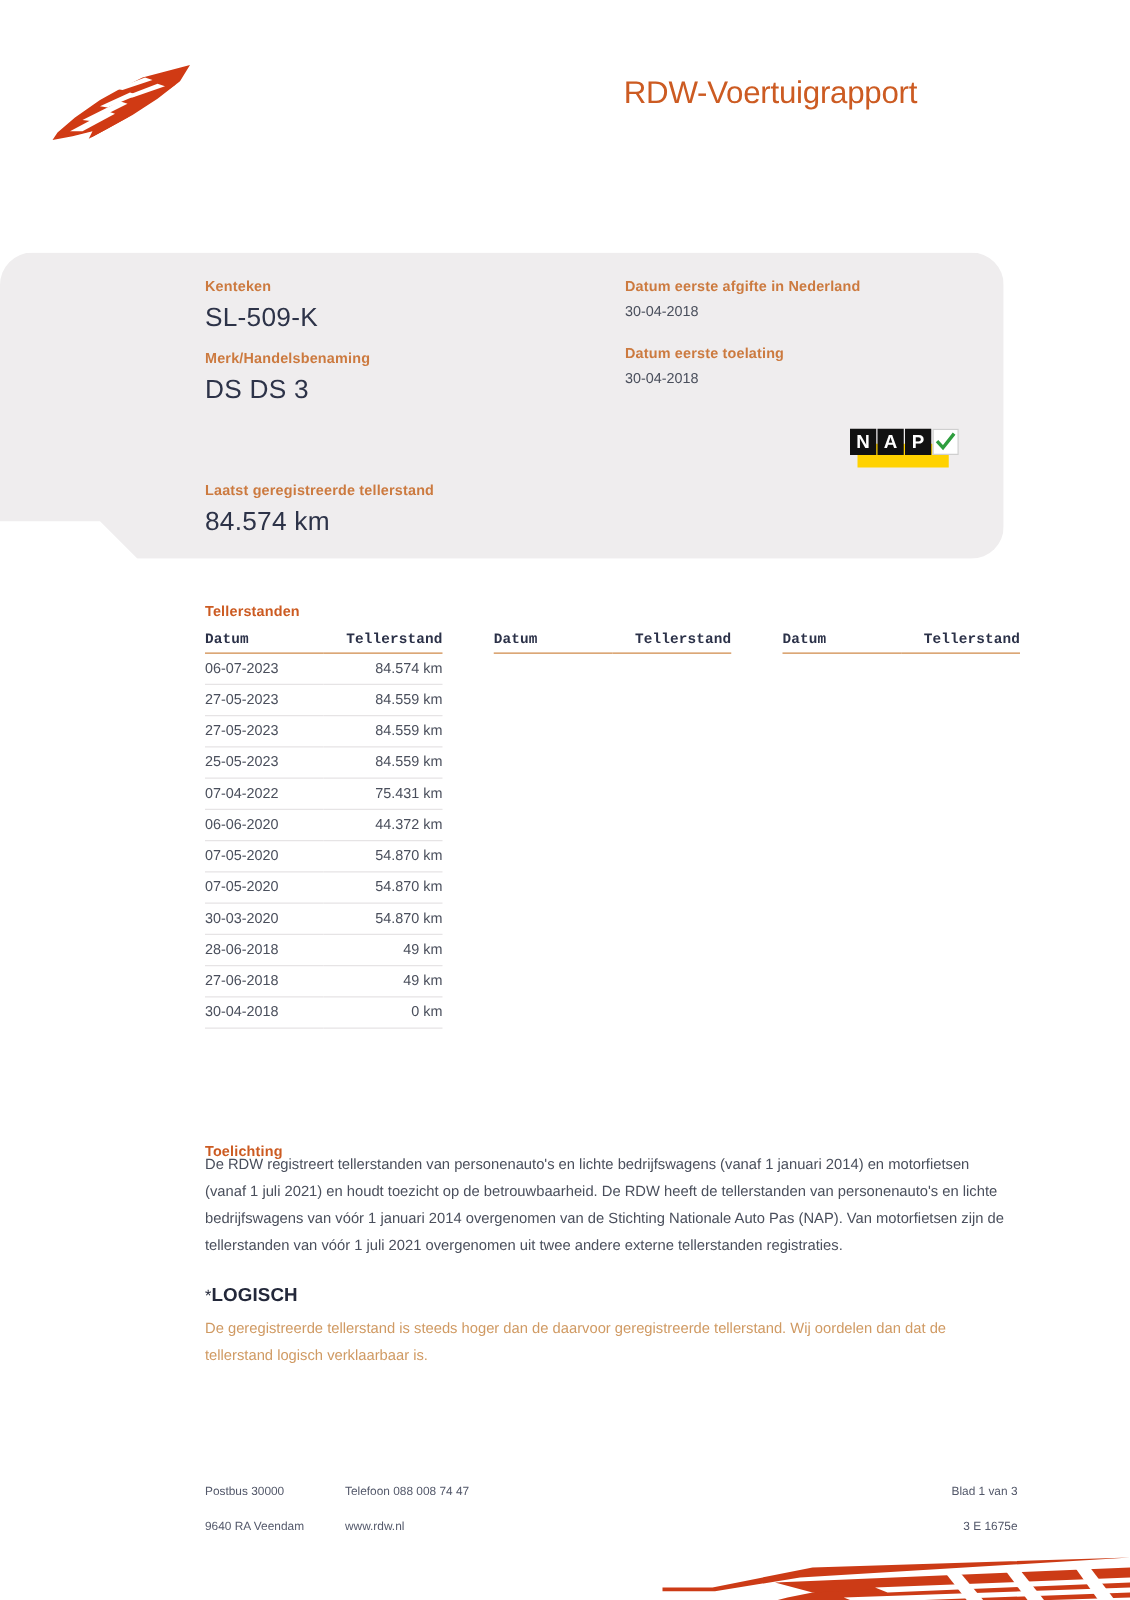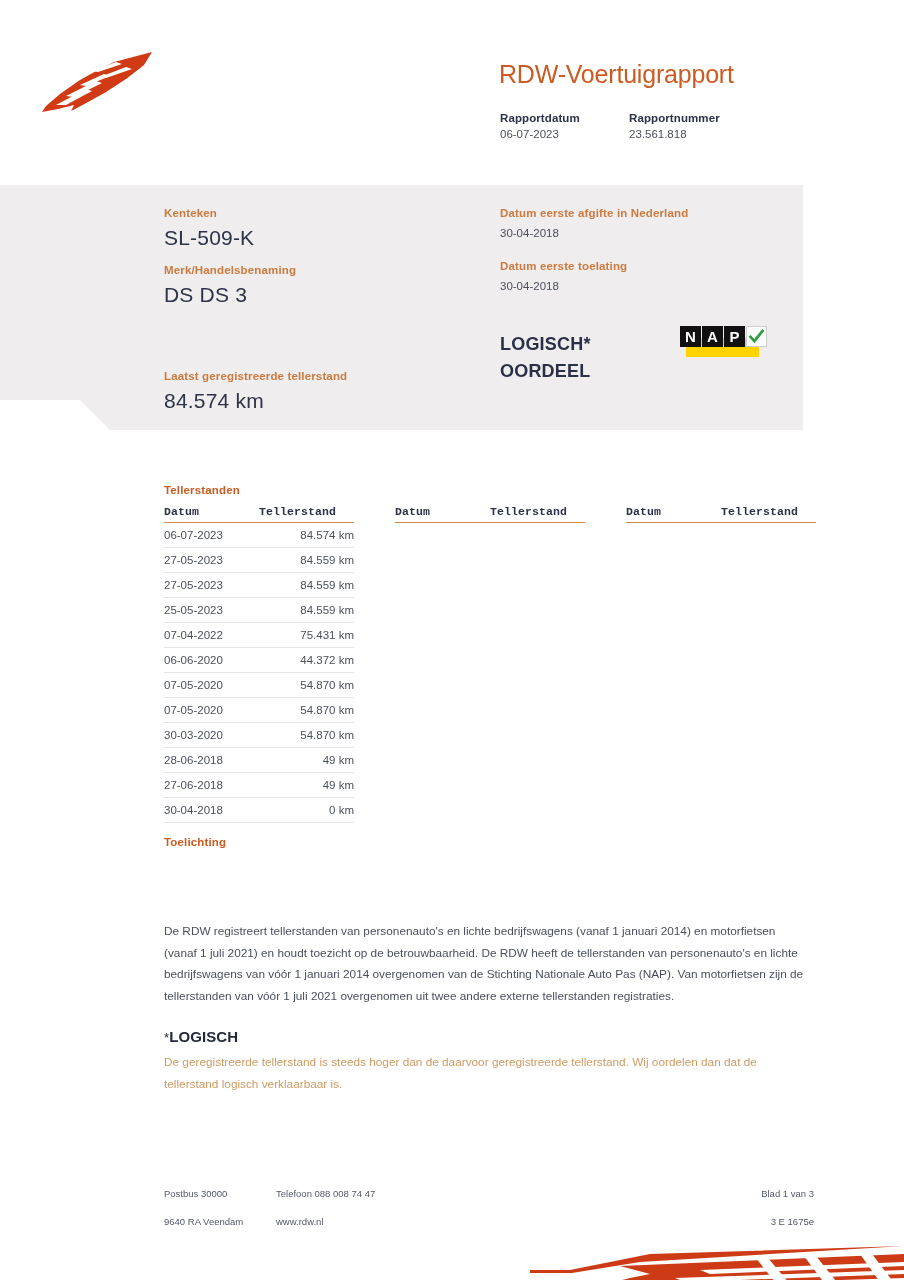--- a/index.html
+++ b/index.html
@@ -89,26 +89,27 @@
     font-weight: 400;
     color: #4a4f5c;
     white-space: nowrap;
   }
   .meta-col.c1 { width: 105px; }
 
   
   .info-panel {
     position: absolute;
     left: 0;
-    top: 169px;
+    top: 186px;
     width: 803px;
     height: 245px;
     background: #efedee;
     -webkit-clip-path: polygon(0 0, 803px 0, 803px 245px, 110px 245px, 80px 215px, 0 215px);
     clip-path: polygon(0 0, 803px 0, 803px 245px, 110px 245px, 80px 215px, 0 215px);
+    border-radius: 26px;
   }
   .ip-label {
     position: absolute;
     font-size: 11.5px;
     font-weight: 700;
     color: #cc7a3f;
     letter-spacing: 0.15px;
     white-space: nowrap;
   }
   .ip-value-big {
@@ -225,34 +226,34 @@
   table.t th {
     font-size: 11.5px;
     font-weight: 700;
     color: #2b3148;
     padding: 0 0 4px 0;
     border-bottom: 1.5px solid #d08a4a;
     letter-spacing: 0.1px;
     font-family: Liberation Mono, monospace;
   }
   table.t th.th-datum { text-align: left; }
-  table.t th.th-stand { text-align: left; }
+  table.t th.th-stand { text-align: right; }
   table.t td {
     font-size: 11.5px;
     font-weight: 400;
     color: #4a4f5c;
     padding: 5px 0 5px 0;
     border-bottom: 1px solid #e6e4e5;
     height: 14px;
   }
   table.t td.td-datum { text-align: left; }
   table.t td.td-stand { text-align: right; }
 
   
-  .heading-toelichting { left: 164px; top: 820px; }
+  .heading-toelichting { left: 164px; top: 900px; }
 
   .body-text {
     position: absolute;
     left: 164px;
     top: 905px;
     width: 642px;
     font-size: 11.8px;
     line-height: 21.5px;
     color: #4a4f5c;
   }
@@ -335,53 +336,39 @@
             <path d="M56 33 L26 48 L34 49 L62 35 Z"></path>
             <path d="M46 41 L16 57 L26 57 L52 43 Z"></path>
           </g>
         </svg>
       </div>
       <div class="logo-word"></div>
     </div>
 
     <div class="report-title">RDW-Voertuigrapport</div>
 
-    <div class="meta-row">
-      <div class="meta-col c1">
-        <div class="meta-label">Rapportdatum</div>
-        <div class="meta-value">06-07-2023</div>
-      </div>
-      <div class="meta-col wide">
-        <div class="meta-label">Rapportnummer</div>
-        <div class="meta-value">23.561.818</div>
-      </div>
-    </div>
   </div>
 
   <div class="info-panel">
 
     <div class="ip-label pos-kenteken-l">Kenteken</div>
     <div class="ip-value-big pos-kenteken-v">SL-509-K</div>
 
     <div class="ip-label pos-merk-l">Merk/Handelsbenaming</div>
     <div class="ip-value-big pos-merk-v">DS DS 3</div>
 
     <div class="ip-label pos-teller-l">Laatst geregistreerde tellerstand</div>
     <div class="ip-value-big pos-teller-v">84.574 km</div>
 
     <div class="ip-label pos-afgifte-l">Datum eerste afgifte in Nederland</div>
     <div class="ip-value-sm pos-afgifte-v">30-04-2018</div>
 
     <div class="ip-label pos-toelat-l">Datum eerste toelating</div>
     <div class="ip-value-sm pos-toelat-v">30-04-2018</div>
 
-    <div class="oordeel">
-      <div>LOGISCH*</div>
-      <div>OORDEEL</div>
-    </div>
 
     <div class="nap-logo">
       <div class="nap-yellow"></div>
       <div class="nap-tiles">
         <div class="nap-tile">N</div>
         <div class="nap-tile">A</div>
         <div class="nap-tile">P</div>
         <div class="nap-check">
           <svg viewBox="0 0 20 20" width="17" height="17" aria-hidden="true">
             <path d="M3 10.5 L7.5 15.5 L17 3.5" fill="none" stroke="#2e9e3e" stroke-width="3.2" stroke-linecap="square"></path>

